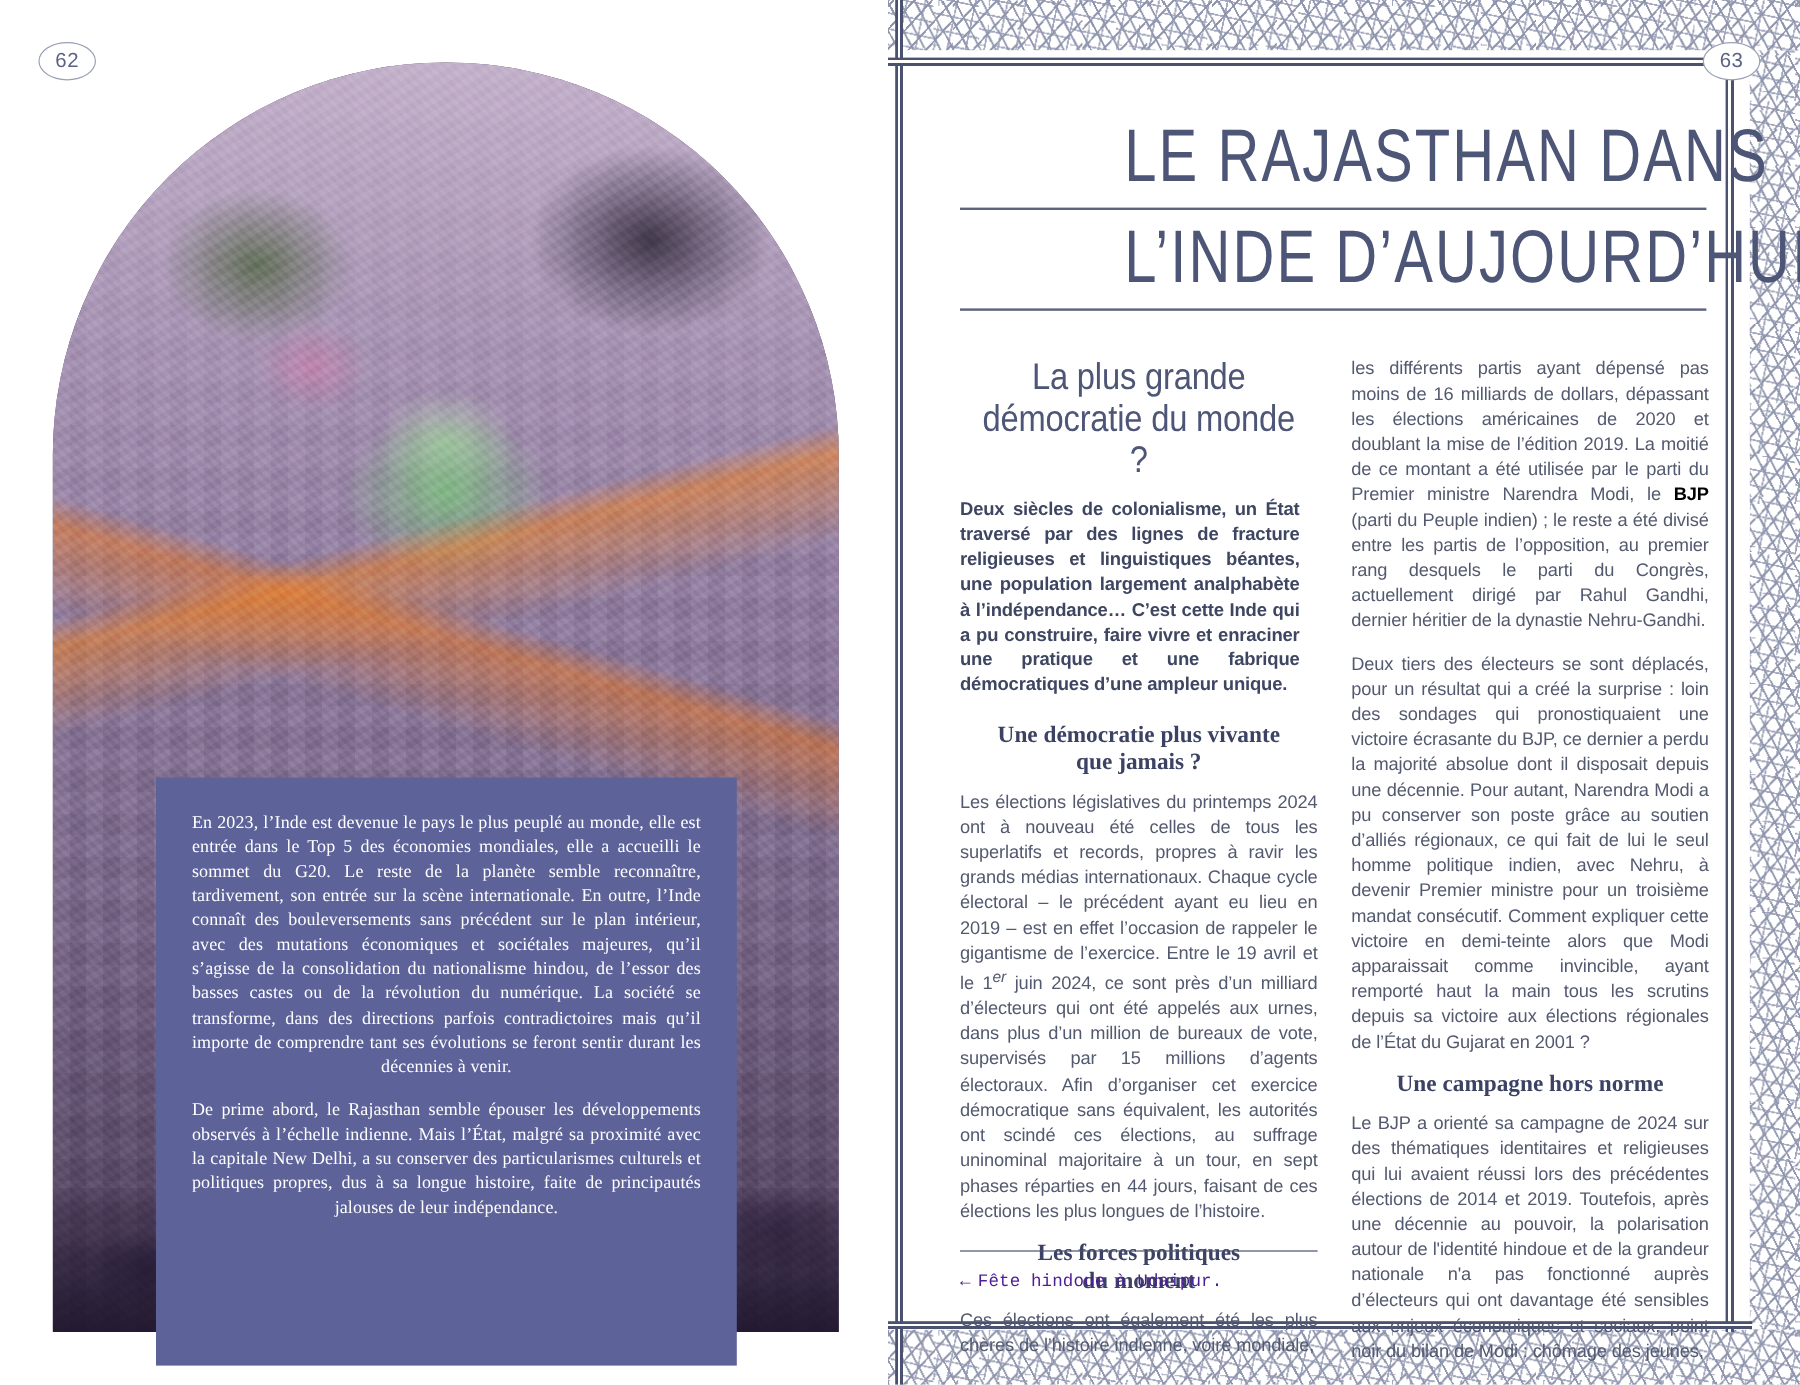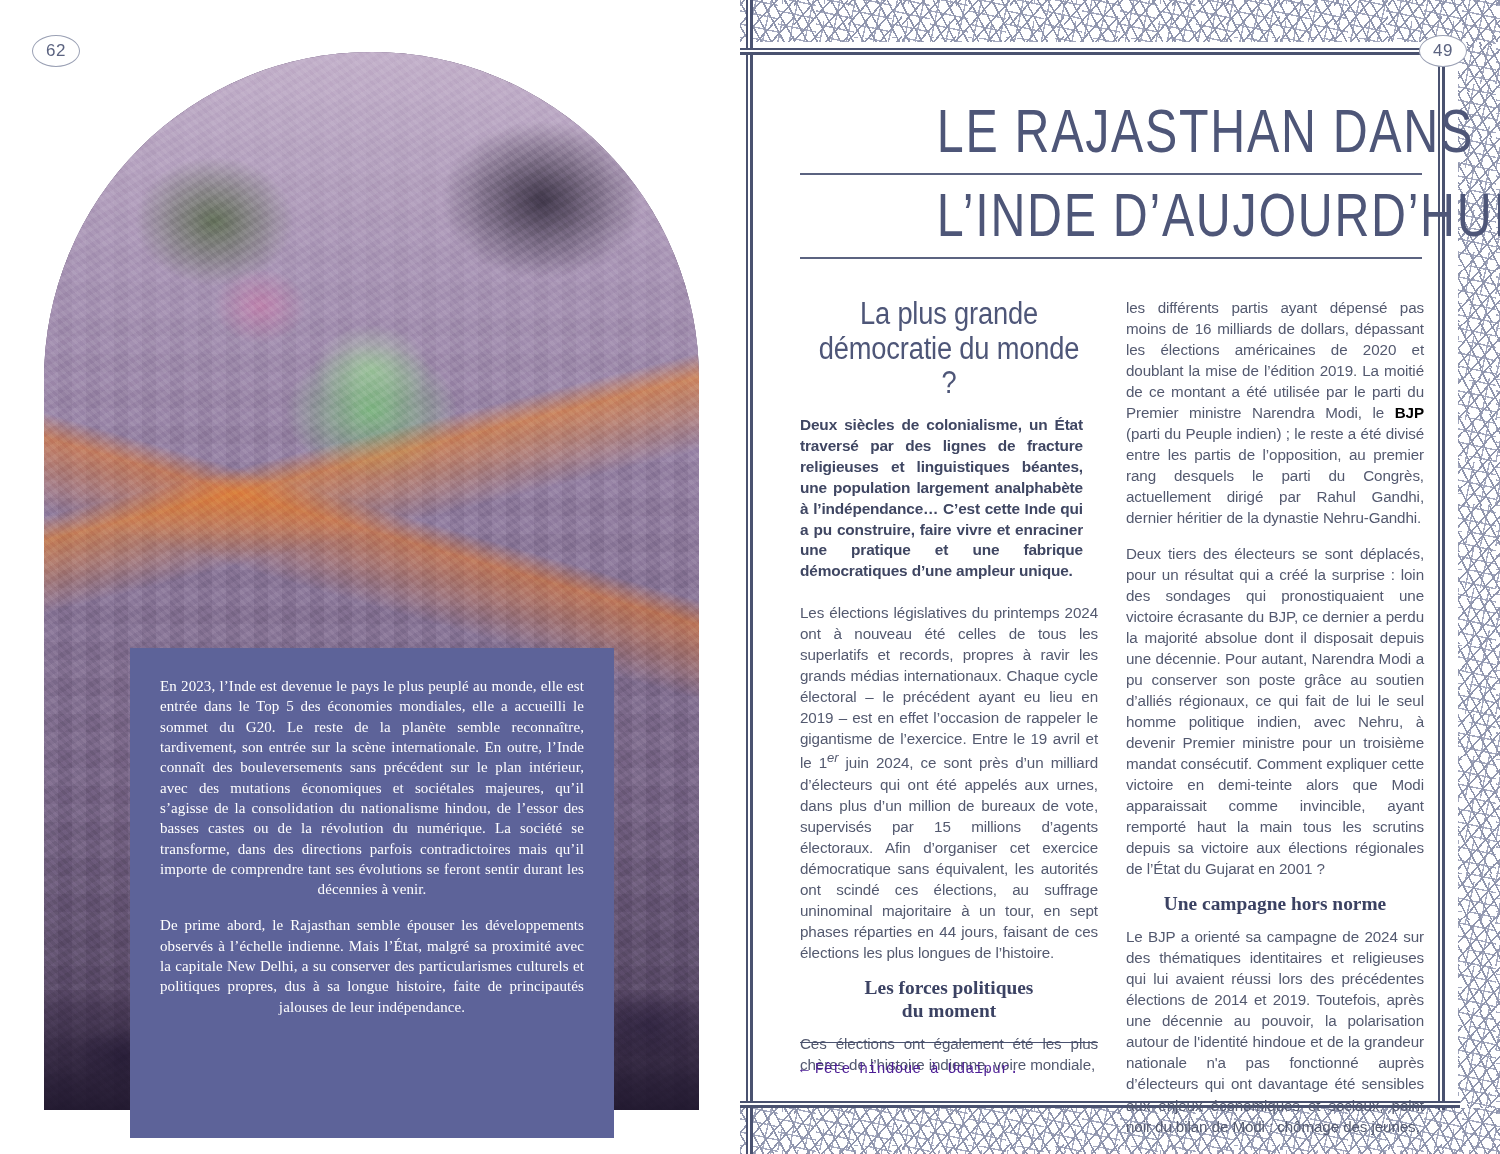--- a/index.html
+++ b/index.html
@@ -324,39 +324,43 @@
     <div class="deco-band deco-right"></div>
     <div class="deco-band deco-top"></div>
     <div class="deco-band deco-bottom"></div>
     <div class="deco-mask" style="left:0; top:42px; width:718px; height:1066px;"></div>
 
     <div class="rule-v" style="left:6px; top:0px; height:1154px;"></div>
     <div class="rule-h" style="left:0px; top:48px; width:720px;"></div>
     <div class="rule-v" style="left:698px; top:48px; height:1062px;"></div>
     <div class="rule-h" style="left:0px; top:1101px; width:720px;"></div>
 
-    <div class="folio folio-right">49</div>
+    <div class="folio folio-right">63</div>
 
     <div class="headline">
       <div class="hl-line">LE RAJASTHAN DANS</div>
       <div class="hl-rule"></div>
       <div class="hl-line">L’INDE D’AUJOURD’HUI</div>
       <div class="hl-rule hl-rule-2"></div>
     </div>
 
     <div class="cols">
 
       <div class="col">
         <div class="dek">
           <span>La plus grande</span><br>
           <span>démocratie du monde ?</span>
         </div>
 
         <p class="lede">Deux siècles de colonialisme, un État traversé par des lignes de fracture religieuses et linguistiques béantes, une population largement analphabète à l’indépendance… C’est cette Inde qui a pu construire, faire vivre et enraciner une pratique et une fabrique démocratiques d’une ampleur unique.</p>
 
+        <div class="subhead">
+          <span>Une démocratie plus vivante</span><br>
+          <span>que jamais ?</span>
+        </div>
 
         <p class="body-p"><span>Les élections législatives du printemps 2024 ont à nouveau été celles de tous les superlatifs et records, propres à ravir les grands médias internationaux. Chaque cycle électoral – le précédent ayant eu lieu en 2019 – est en effet l’occasion de rappeler le gigantisme de l’exercice. Entre le 19 avril et le 1</span><sup>er</sup><span> juin 2024, ce sont près d’un milliard d’électeurs qui ont été appelés aux urnes, dans plus d’un million de bureaux de vote, supervisés par 15 millions d’agents électoraux. Afin d’organiser cet exercice démocratique sans équivalent, les autorités ont scindé ces élections, au suffrage uninominal majoritaire à un tour, en sept phases réparties en 44 jours, faisant de ces élections les plus longues de l’histoire.</span></p>
 
         <div class="subhead">
           <span>Les forces politiques</span><br>
           <span>du moment</span>
         </div>
 
         <p class="body-p">Ces élections ont également été les plus chères de l’histoire indienne, voire mondiale,</p>
 

